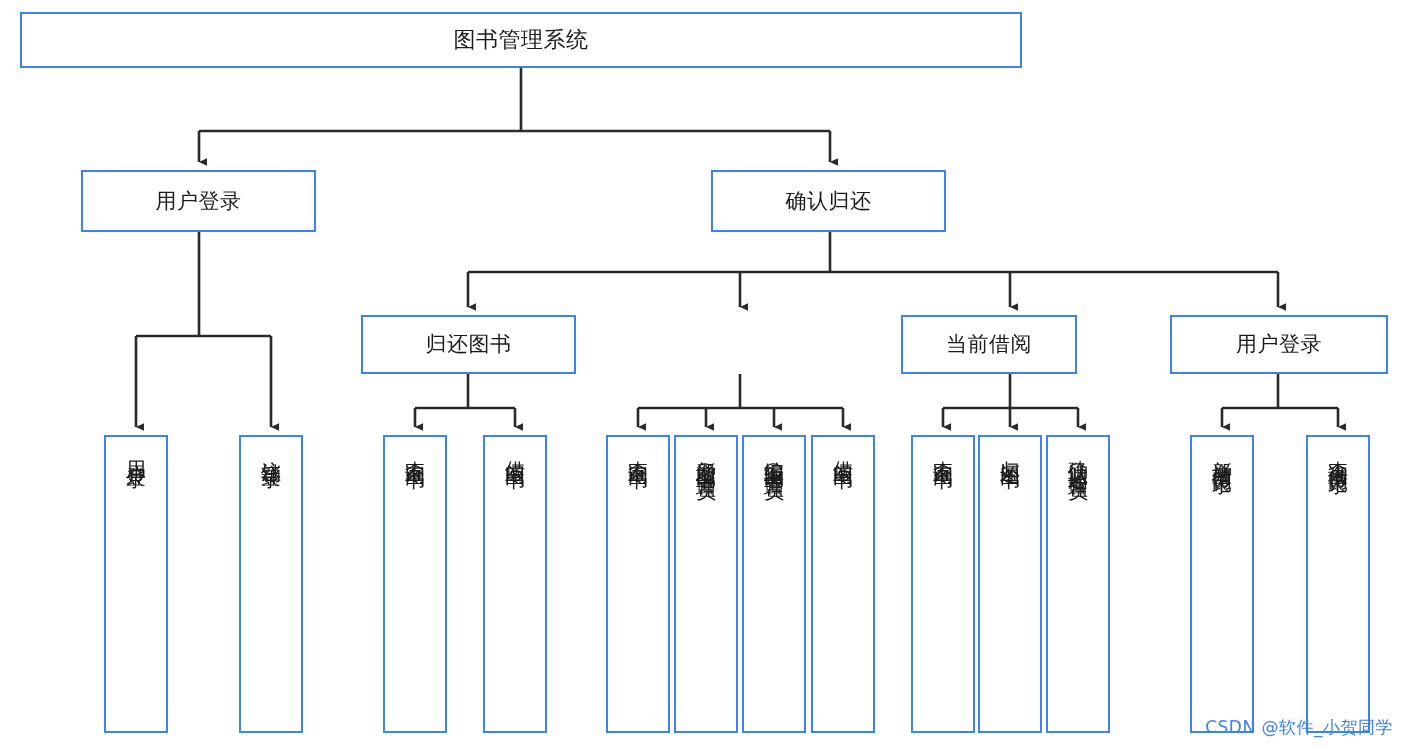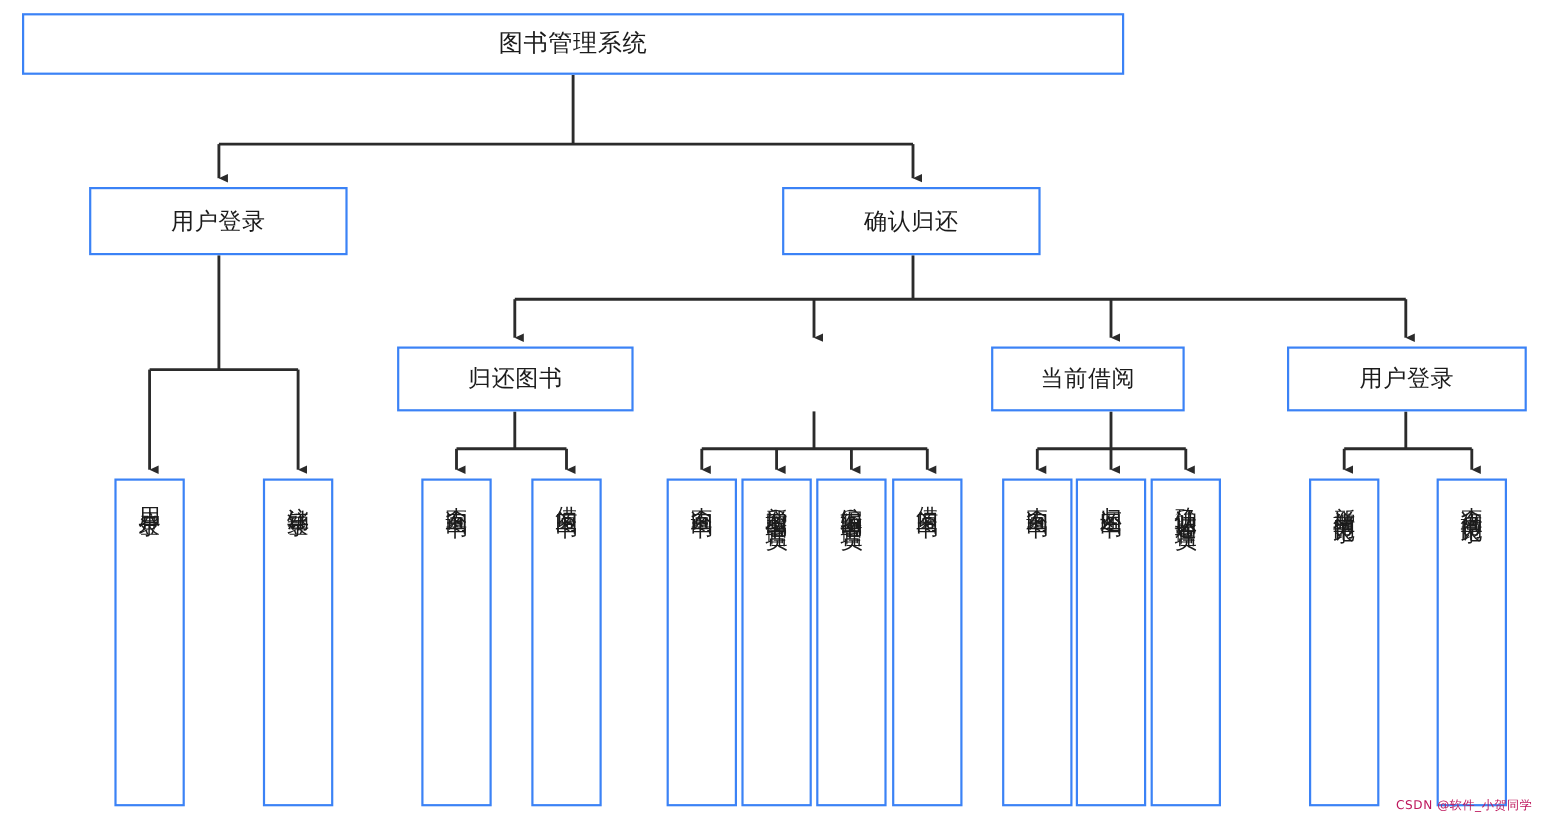--- a/index.html
+++ b/index.html
@@ -58,22 +58,22 @@
     writing-mode: vertical-rl;
     text-orientation: upright;
     font-size: 20px;
     line-height: 1.15;
     letter-spacing: 3px;
   }
   #watermark {
     position: absolute;
     right: 12px;
     bottom: 8px;
-    font-size: 11px;
-    color: #be185d;
+    font-size: 17px;
+    color: #3b82f6;
     letter-spacing: 0.5px;
     white-space: nowrap;
   }
 </style>
 </head>
 <body>
 
 <div id="canvas">
 
   <svg id="wires" viewBox="0 0 1405 747" xmlns="http://www.w3.org/2000/svg">

